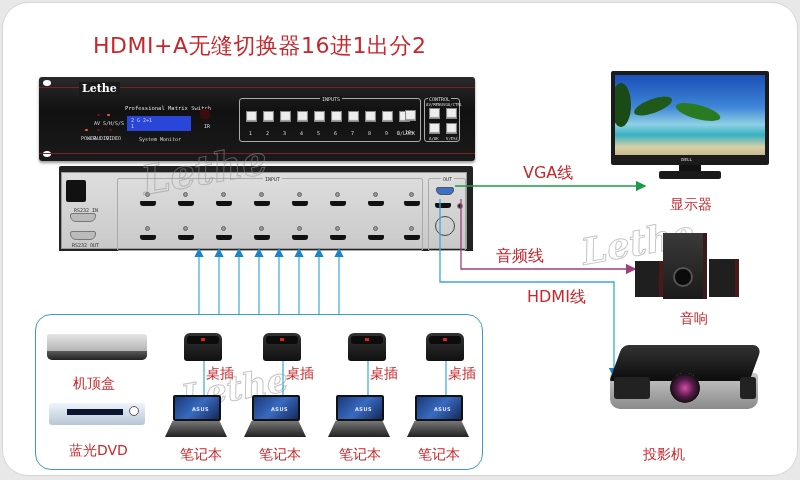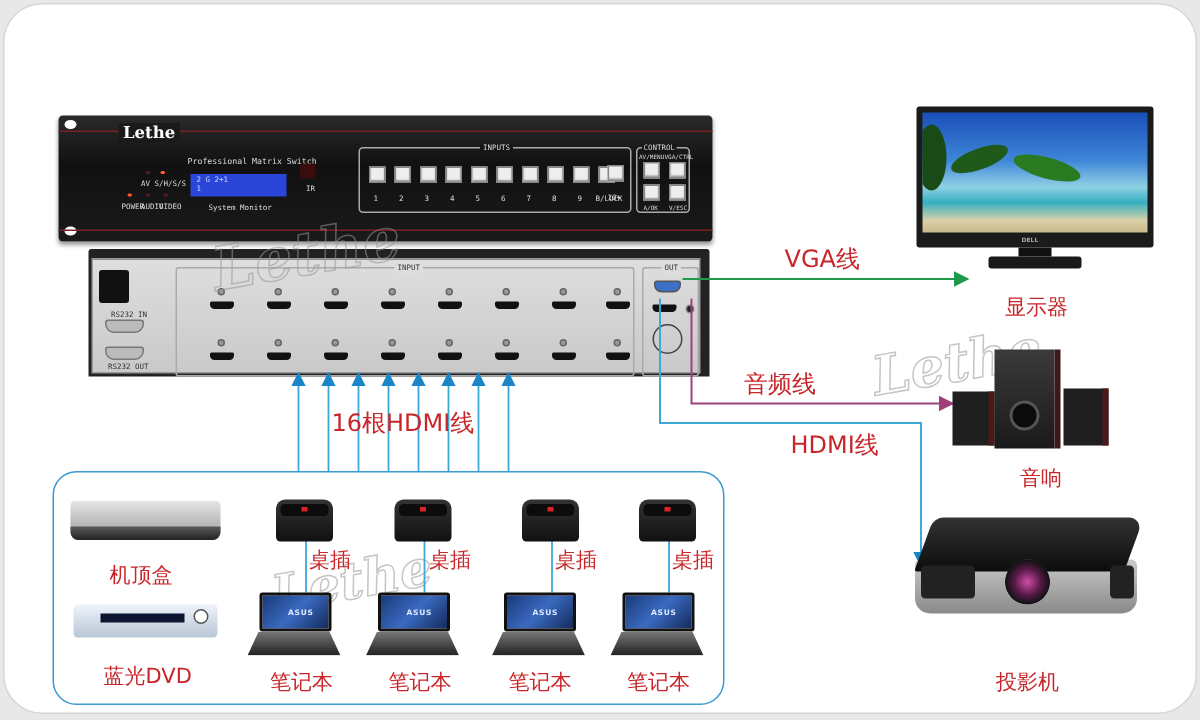--- a/index.html
+++ b/index.html
@@ -83,20 +83,21 @@
   .laptop .kb { position:absolute; left:0; top:26px; width:62px; height:16px; background:linear-gradient(#777,#222); clip-path: polygon(12% 0,88% 0,100% 100%,0 100%); }
 
   .watermark { font-family:"DejaVu Serif",serif; font-style:italic; font-weight:bold; color:transparent;
     -webkit-text-stroke: 1px rgba(150,150,150,.55); white-space:nowrap; }
 </style>
 </head>
 <body>
 
 <div class="frame">
 
+  <div class="abs title red">HDMI+A无缝切换器16进1出分2</div>
 
   <div class="abs rack-front">
     <div class="ear" style="left:4px;top:3px"></div>
     <div class="ear" style="left:4px;top:74px"></div>
     <div class="redline" style="top:10px"></div>
     <div class="redline" style="top:76px"></div>
     <div class="brand">Lethe</div>
 
     <div class="tiny" style="left:86px;top:28px;font-size:5.5px">Professional Matrix Switch</div>
     <div class="lcd">
@@ -252,21 +253,20 @@
 
     <path d="M201 392 L201 344" stroke="#3ba8d8" stroke-width="1.2" marker-end="url(#au)"></path>
     <path d="M280 392 L280 344" stroke="#3ba8d8" stroke-width="1.2" marker-end="url(#au)"></path>
     <path d="M365 392 L365 344" stroke="#3ba8d8" stroke-width="1.2" marker-end="url(#au)"></path>
     <path d="M443 392 L443 344" stroke="#3ba8d8" stroke-width="1.2" marker-end="url(#au)"></path>
   </svg>
 
   <div class="abs lbl red" style="left:520px;top:160px">VGA线</div>
   <div class="abs lbl red" style="left:493px;top:243px">音频线</div>
   <div class="abs lbl red" style="left:524px;top:284px">HDMI线</div>
-  <div class="abs lbl red" style="left:218px;top:269px">16根HDMI线</div>
 
   <div class="abs monitor">
     <div class="bezel">
       <div class="screen">
         <div class="palm" style="left:18px;top:24px;width:40px;height:14px;transform:rotate(-20deg)"></div>
         <div class="palm" style="left:60px;top:30px;width:46px;height:14px;transform:rotate(15deg);background:#2a7a22"></div>
         <div class="palm" style="left:-4px;top:8px;width:20px;height:44px;background:#1a4a16"></div>
       </div>
       <div class="dell">DELL</div>
     </div>
@@ -282,21 +282,21 @@
   <div class="abs speaker-r"></div>
   <div class="abs lbl-s red" style="left:677px;top:307px">音响</div>
 
   <div class="abs projector">
     <div class="proj-body"></div>
     <div class="proj-top"></div>
     <div class="proj-grill"></div>
     <div class="proj-grill2"></div>
     <div class="lens"></div>
   </div>
-  <div class="abs lbl-s red" style="left:661px;top:443px">投影机</div>
+  <div class="abs lbl-s red" style="left:640px;top:443px">投影机</div>
 
   <div class="abs inner-box"></div>
 
   <div class="abs stb">
       <div class="front"></div>
     </div>
   <div class="abs lbl-s red" style="left:70px;top:372px">机顶盒</div>
 
   <div class="abs dvd">
       <div class="disp"></div>

